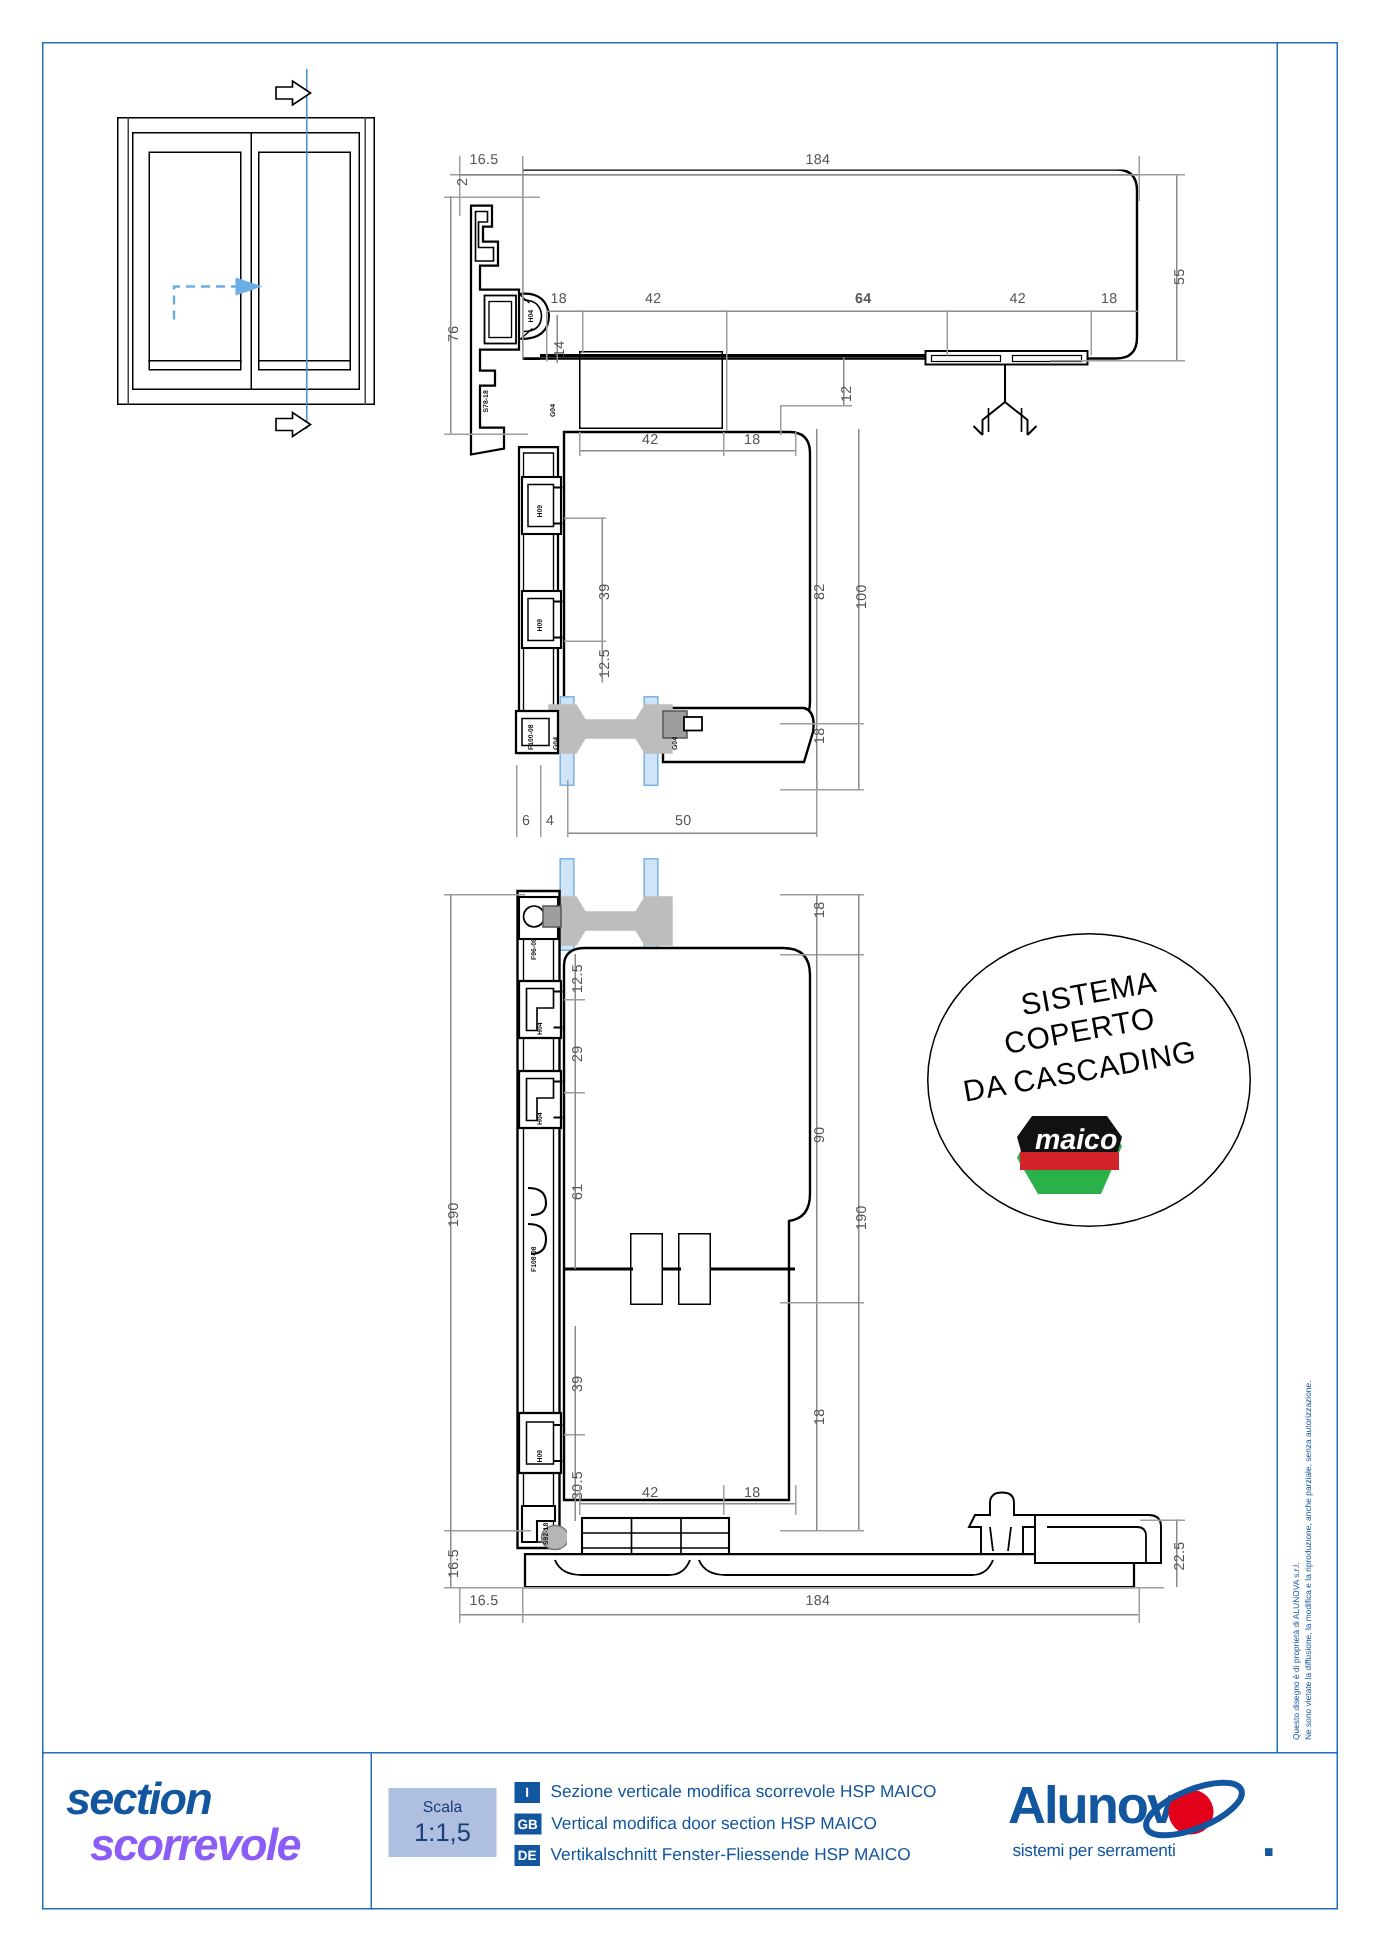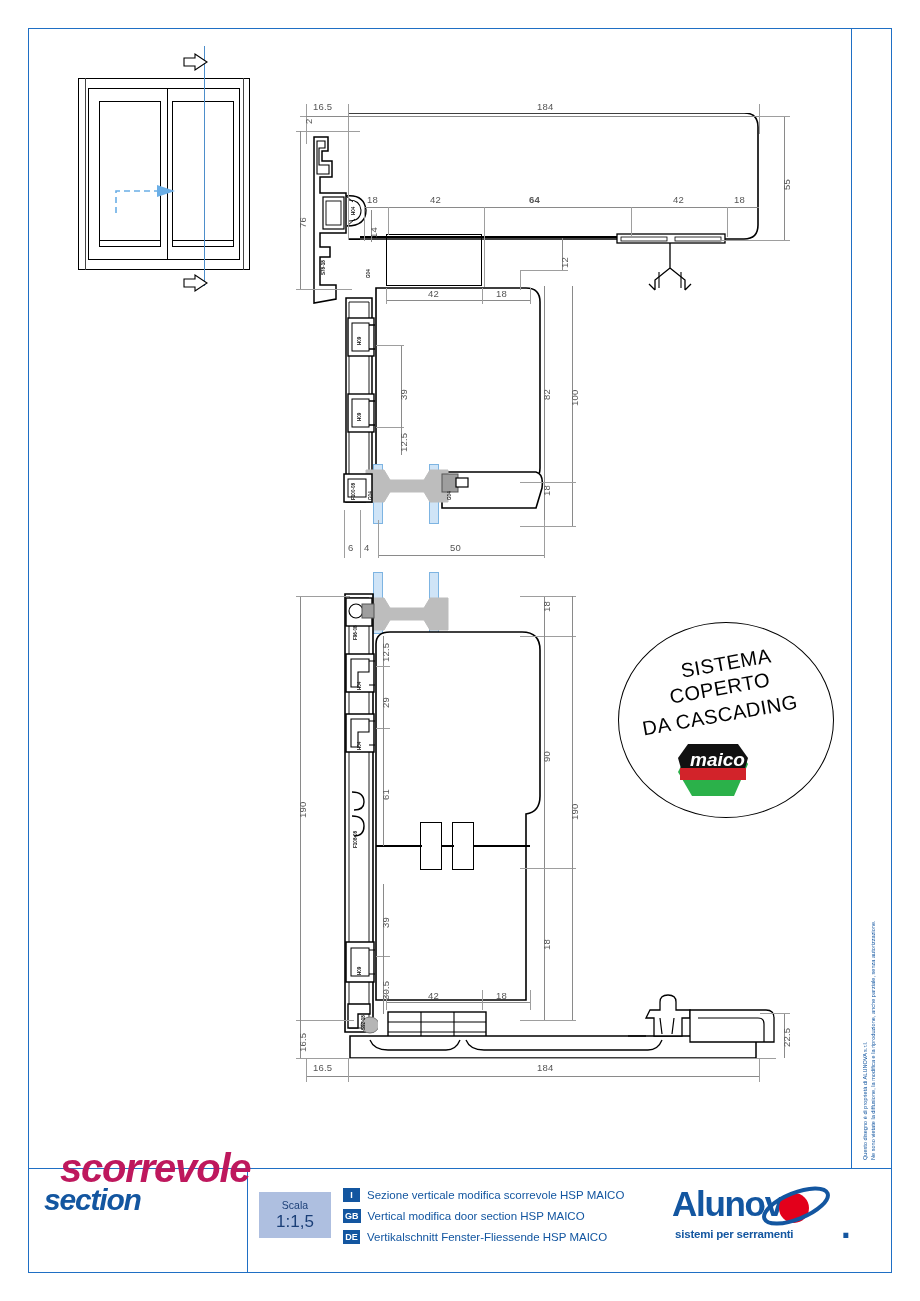--- a/index.html
+++ b/index.html
@@ -41,37 +41,37 @@
   .stamp{position:absolute;left:618px;top:622px;width:216px;height:196px;}
   .stamp-ell{position:absolute;left:0;top:0;width:216px;height:196px;
      border:1.6px solid #000;border-radius:50%;box-sizing:border-box;}
   .stamp-txt{position:absolute;width:200px;text-align:center;font-size:20px;
      color:#000;letter-spacing:.5px;font-family:"Liberation Sans",sans-serif;}
 
   
   .brand-alz{position:absolute;left:44px;top:1183px;font-size:30px;font-weight:bold;
      color:#1356a0;letter-spacing:-1.2px;font-family:"Liberation Sans",sans-serif;
      font-style:italic;}
-  .brand-scor{position:absolute;left:60px;top:1146px;font-size:40px;font-weight:bold;
-     color:#be185d;letter-spacing:-1.2px;font-family:"Liberation Sans",sans-serif;
+  .brand-scor{position:absolute;left:60px;top:1214px;font-size:30px;font-weight:bold;
+     color:#8b5cf6;letter-spacing:-1.2px;font-family:"Liberation Sans",sans-serif;
      font-style:italic;}
   .scala-box{position:absolute;left:259px;top:1192px;width:72px;height:46px;
      background:#aebfe0;display:flex;flex-direction:column;align-items:center;
      justify-content:center;}
   .scala-lab{font-size:10.5px;color:#1b3f77;line-height:13px;}
   .scala-val{font-size:17px;color:#1b3f77;line-height:19px;}
   .langrow{position:absolute;display:flex;align-items:center;gap:7px;}
   .langtag{min-width:17px;height:14px;background:#1356a0;color:#fff;font-size:9px;
      font-weight:bold;display:flex;align-items:center;justify-content:center;
      padding:0 2px;box-sizing:border-box;}
   .langtxt{font-size:11.5px;color:#1356a0;white-space:nowrap;}
   .logo{position:absolute;left:672px;top:1184px;width:190px;height:60px;}
   .logo-txt{position:absolute;left:0;top:0;font-size:35px;font-weight:bold;
      color:#1356a0;letter-spacing:-1.3px;font-family:"Liberation Sans",sans-serif;}
-  .logo-sub{position:absolute;left:3px;top:44px;font-size:11.5px;font-weight:bold;
+  .logo-sub{position:absolute;left:3px;top:44px;font-size:11.5px;font-weight:normal;
      color:#1356a0;letter-spacing:-.2px;}
   .logo-dot{position:absolute;left:169px;top:22px;font-size:35px;font-weight:bold;color:#1356a0;}
 
   
   .copyr{position:absolute;left:862px;top:1160px;font-size:5.6px;color:#1356a0;
      transform-origin:0 0;transform:rotate(-90deg);white-space:nowrap;line-height:7.5px;}
   .copyr span{display:block;}
 </style>
 </head>
 <body>
@@ -304,21 +304,21 @@
     <div class="dimline vl" style="left:784px;top:116px;width:1px;height:124px;"></div>
     <div class="dim v" style="left:781px;top:190px;">55</div>
     <div class="ext hl" style="left:760px;top:116px;width:30px;height:1px;"></div>
     <div class="ext hl" style="left:700px;top:240px;width:90px;height:1px;"></div>
 
     <div class="dimline hl" style="left:364px;top:207px;width:24px;height:1px;"></div>
     <div class="dim" style="left:367px;top:194px;">18</div>
     <div class="dimline hl" style="left:388px;top:207px;width:96px;height:1px;"></div>
     <div class="dim" style="left:430px;top:194px;">42</div>
     <div class="dimline hl" style="left:484px;top:207px;width:147px;height:1px;"></div>
-    <div class="dim" style="left:529px;top:194px;font-weight:bold;">64</div>
+    <div class="dim" style="left:570px;top:194px;font-weight:bold;">64</div>
     <div class="dimline hl" style="left:631px;top:207px;width:96px;height:1px;"></div>
     <div class="dim" style="left:673px;top:194px;">42</div>
     <div class="dimline hl" style="left:727px;top:207px;width:32px;height:1px;"></div>
     <div class="dim" style="left:734px;top:194px;">18</div>
 
     <div class="ext vl" style="left:364px;top:207px;width:1px;height:34px;"></div>
     <div class="ext vl" style="left:388px;top:207px;width:1px;height:28px;"></div>
     <div class="ext vl" style="left:484px;top:207px;width:1px;height:80px;"></div>
     <div class="ext vl" style="left:631px;top:207px;width:1px;height:30px;"></div>
     <div class="ext vl" style="left:727px;top:207px;width:1px;height:30px;"></div>

